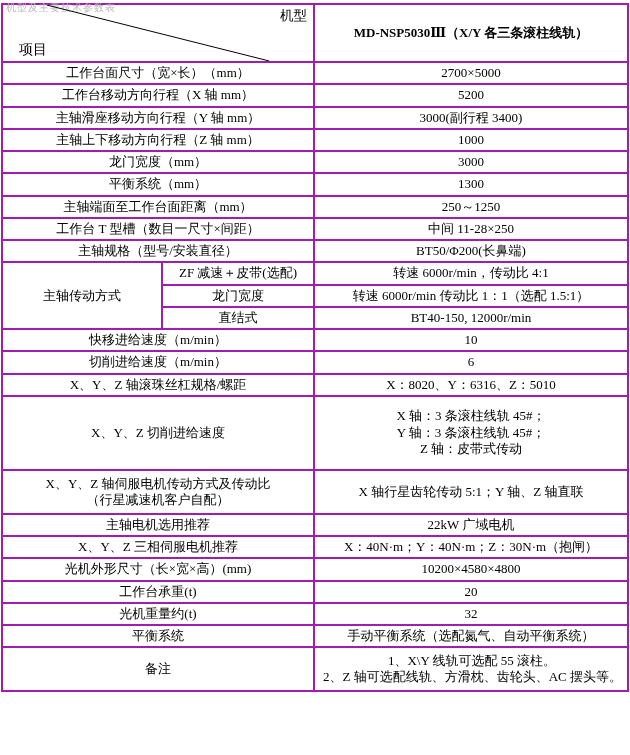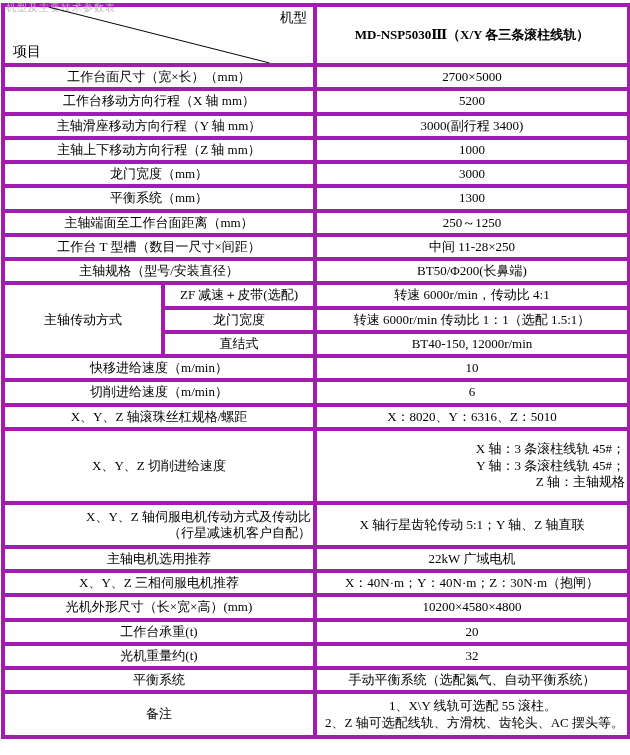--- a/index.html
+++ b/index.html
@@ -20,21 +20,21 @@
     height: 755px;
     box-sizing: border-box;
   }
   table.spec {
     border-collapse: collapse;
     width: 628px;
     margin: 3px 1px 0 1px;
     table-layout: fixed;
   }
   table.spec td {
-    border: 4px solid #a21caf;
+    border: 2px solid #a21caf;
     text-align: center;
     vertical-align: middle;
     font-size: 13px;
     line-height: 1.25;
     padding: 2px 2px;
     font-family: "Liberation Serif", "DejaVu Serif", serif;
   }
   
   col.c-label { width: 160px; }
   col.c-sub   { width: 152px; }
@@ -53,40 +53,40 @@
   }
   .hdr-top {
     position: absolute;
     right: 6px;
     top: 3px;
     font-size: 13.5px;
     font-weight: normal;
   }
   .hdr-bot {
     position: absolute;
-    left: 8px;
+    left: 16px;
     bottom: 3px;
     font-size: 14px;
   }
   .model-cell {
     font-size: 14.5px;
     font-weight: bold;
     letter-spacing: 0px;
   }
   .row-h { height: 22px; }
   .tall  { height: 74px; }
   .mid   { height: 44px; }
   .note-cell {
     text-align: left;
     padding: 4px 6px 4px 8px !important;
     font-size: 12.5px;
     line-height: 1.7;
   }
   .note-line { display: block; white-space: nowrap; }
-  .multi-line { display: block; text-align: right; }
+  .multi-line { display: block; }
   .small { font-size: 12.5px; }
   .ghost-top {
     position: absolute;
     top: -2px;
     left: 6px;
     font-size: 10px;
     color: #b9b9b9;
     letter-spacing: 1px;
     white-space: nowrap;
   }
@@ -180,21 +180,21 @@
       <tr class="row-h">
         <td colspan="2">X、Y、Z 轴滚珠丝杠规格/螺距</td>
         <td>X：8020、Y：6316、Z：5010</td>
       </tr>
 
       <tr class="tall">
         <td colspan="2">X、Y、Z 切削进给速度</td>
         <td>
           <span class="multi-line">X 轴：3 条滚柱线轨 45#；</span>
           <span class="multi-line">Y 轴：3 条滚柱线轨 45#；</span>
-          <span class="multi-line">Z 轴：主轴规格</span>
+          <span class="multi-line">Z 轴：皮带式传动</span>
         </td>
       </tr>
 
       <tr class="mid">
         <td colspan="2" class="small">
           <span class="multi-line">X、Y、Z 轴伺服电机传动方式及传动比</span>
           <span class="multi-line">（行星减速机客户自配）</span>
         </td>
         <td>X 轴行星齿轮传动 5:1；Y 轴、Z 轴直联</td>
       </tr>

